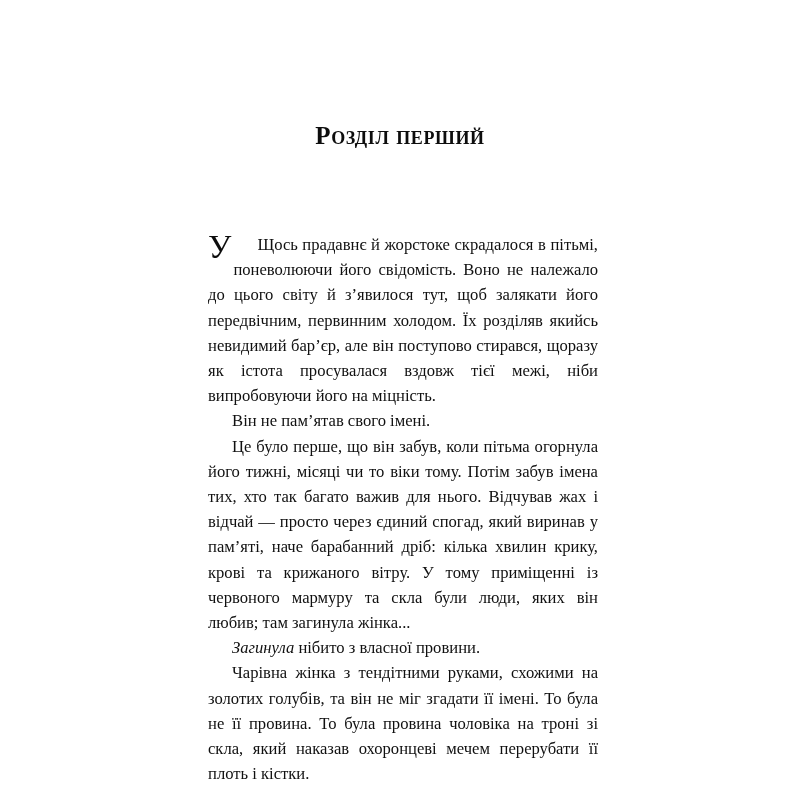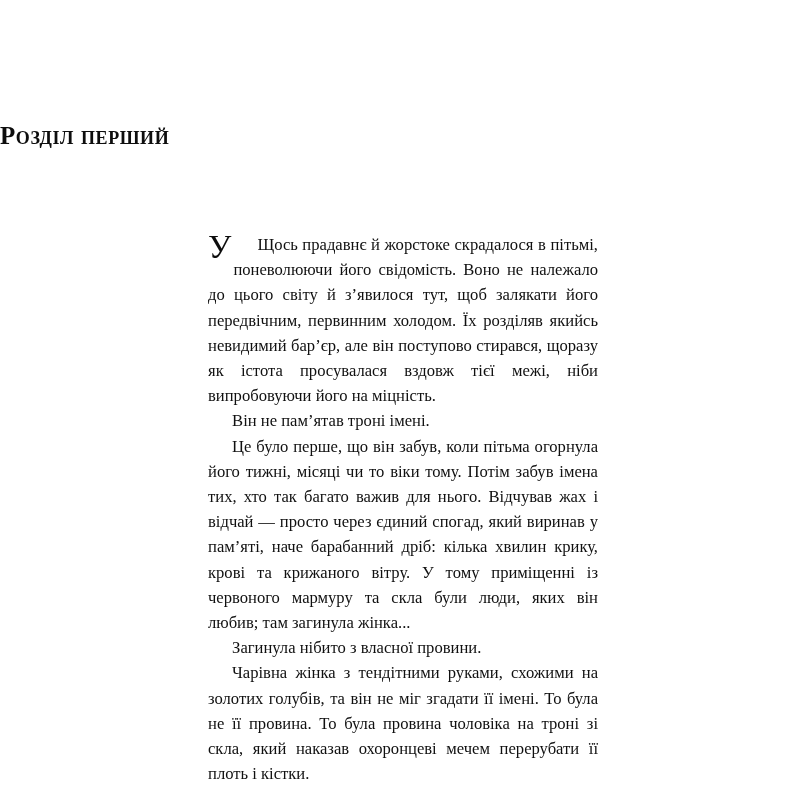--- a/index.html
+++ b/index.html
@@ -18,21 +18,21 @@
     position: relative;
     width: 800px;
     height: 800px;
     box-sizing: border-box;
   }
   .chapter-title {
     position: absolute;
     left: 0;
     right: 0;
     top: 122px;
-    text-align: left;
+    text-align: center;
     font-family: "Liberation Serif", "DejaVu Serif", serif;
     font-size: 25px;
     font-variant: small-caps;
     letter-spacing: 0.6px;
     font-weight: 600;
     color: #0d0d0d;
   }
   .body-text {
     position: absolute;
     left: 208px;
@@ -55,38 +55,39 @@
   .dropcap {
     float: left;
     font-size: 33px;
     line-height: 27px;
     padding: 2px 1px 0 0;
     margin-right: 1px;
     font-family: "Liberation Serif", "DejaVu Serif", serif;
     color: #0d0d0d;
   }
   .it {
+    font-style: italic;
   }
 </style>
 </head>
 <body>
 
 <div class="page">
 
   <div class="chapter-title">Розділ перший</div>
 
   <div class="body-text">
 
     <p class="first">
       <span class="dropcap">У</span>
     </p>
 
     <p>Щось прадавнє й жорстоке скрадалося в пітьмі, поневолюючи його свідомість. Воно не належало до цього світу й з’явилося тут, щоб залякати його передвічним, первинним холодом. Їх розділяв якийсь невидимий бар’єр, але він поступово стирався, щоразу як істота просувалася вздовж тієї межі, ніби випробовуючи його на міцність.</p>
 
-    <p>Він не пам’ятав троні імені.</p>
+    <p>Він не пам’ятав свого імені.</p>
 
     <p>Це було перше, що він забув, коли пітьма огорнула його тижні, місяці чи то віки тому. Потім забув імена тих, хто так багато важив для нього. Відчував жах і відчай — просто через єдиний спогад, який виринав у пам’яті, наче барабанний дріб: кілька хвилин крику, крові та крижаного вітру. У тому приміщенні із червоного мармуру та скла були люди, яких він любив; там загинула жінка...</p>
 
     <p><span class="it">Загинула</span><span> нібито з власної провини.</span></p>
 
     <p>Чарівна жінка з тендітними руками, схожими на золотих голубів, та він не міг згадати її імені. То була не її провина. То була провина чоловіка на троні зі скла, який наказав охоронцеві мечем перерубати її плоть і кістки.</p>
 
   </div>
 </div>
 

